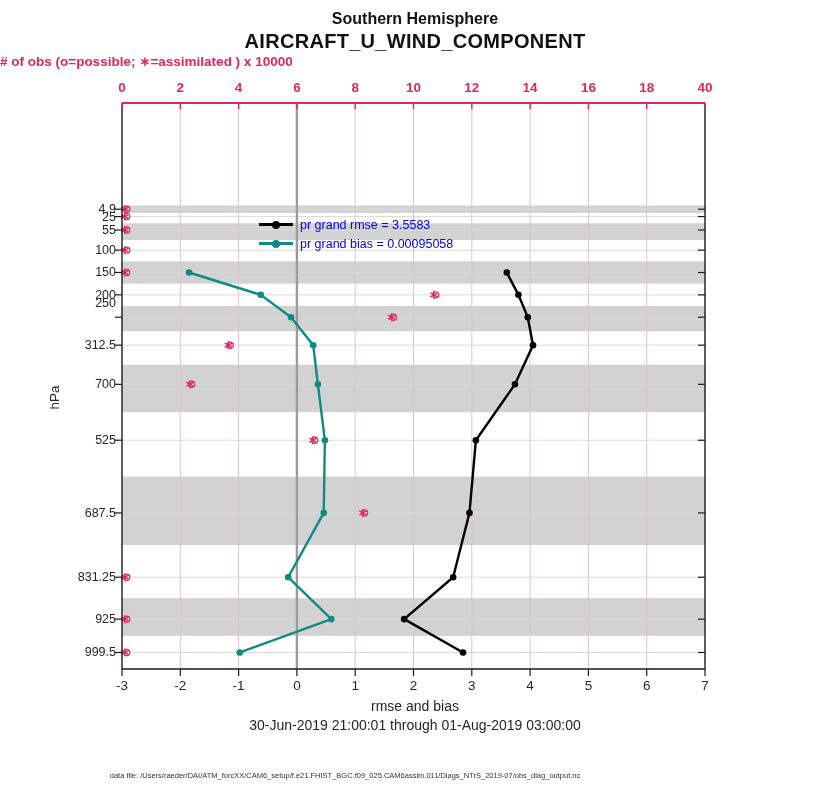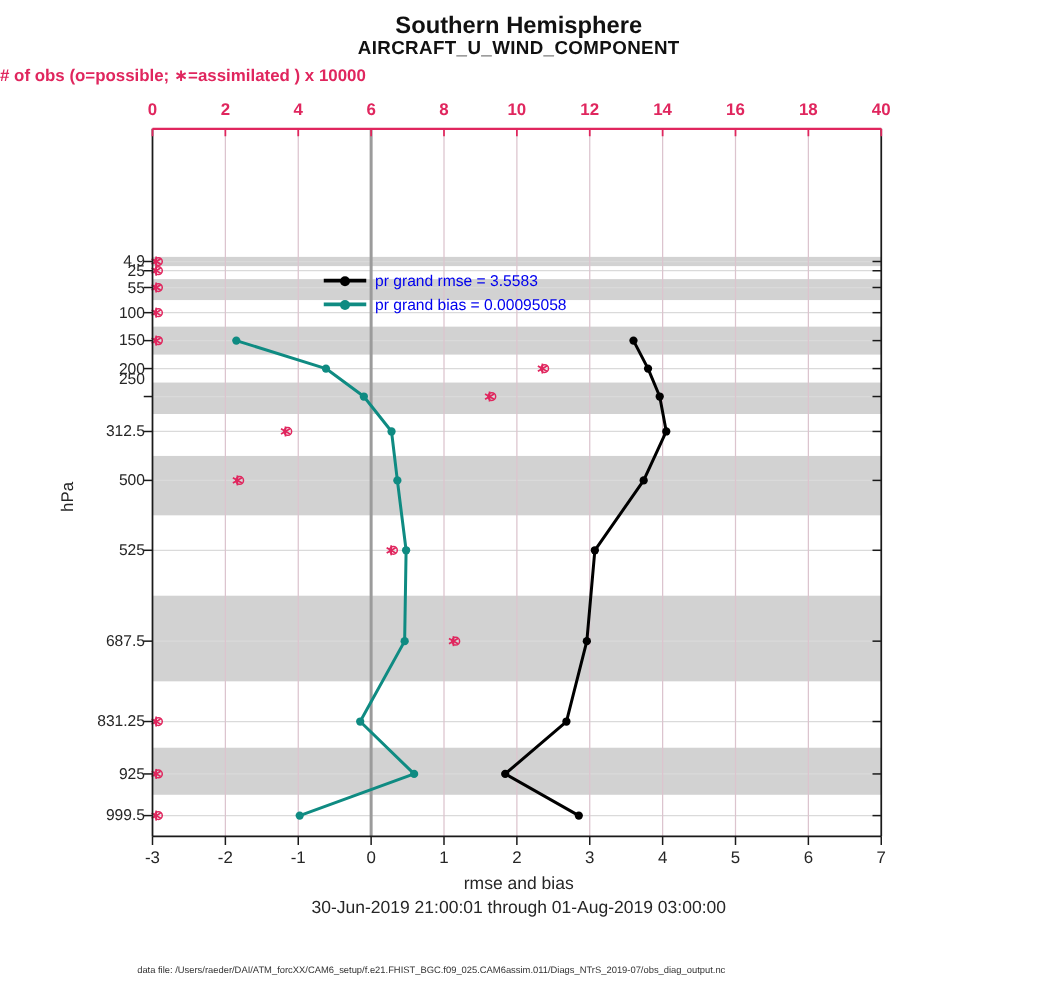--- a/index.html
+++ b/index.html
@@ -1,19 +1,19 @@
 <!DOCTYPE html>
 <html><head>
 <meta charset="utf-8">
 <style>
   html,body{margin:0;padding:0;background:#ffffff;}
   body{width:830px;height:800px;position:relative;font-family:"Liberation Sans","DejaVu Sans",sans-serif;}
   .fig{position:absolute;inset:0;background:#fff;}
-  .title1{position:absolute;top:10px;left:0;width:830px;text-align:center;font-size:19px;font-weight:bold;color:#111;}
-  .title2{position:absolute;top:30px;left:0;width:830px;text-align:center;font-size:15px;font-weight:bold;color:#111;letter-spacing:.3px;}
+  .title1{position:absolute;top:10px;left:0;width:830px;text-align:center;font-size:16px;font-weight:bold;color:#111;}
+  .title2{position:absolute;top:30px;left:0;width:830px;text-align:center;font-size:20px;font-weight:bold;color:#111;letter-spacing:.3px;}
   .obs-title{position:absolute;top:53px;left:0;width:830px;font-size:13.5px;font-weight:bold;color:#e0265e;}
   .plot{position:absolute;left:122px;top:103px;width:634px;height:566px;}
   .plot svg{position:absolute;left:0;top:0;overflow:visible;}
   .ticklabels span{position:absolute;transform:translateX(-50%);white-space:nowrap;}
   .top-labels span{color:#e0265e;font-size:13.5px;font-weight:bold;top:0;}
   .bottom-labels span{color:#262626;font-size:13.5px;top:0;}
   .y-labels span{position:absolute;right:0;transform:translateY(-50%);color:#262626;font-size:12.5px;text-align:right;white-space:nowrap;}
   .top-labels{position:absolute;left:122px;top:80px;width:583px;height:16px;}
   .bottom-labels{position:absolute;left:122px;top:678px;width:583px;height:16px;}
   .y-labels{position:absolute;left:0;top:103px;width:116px;height:566px;}
@@ -290,21 +290,21 @@
     </div>
   <div class="y-labels" id="yLabels">
       <span style="top: 106.202px;">4.9</span>
       <span style="top: 113.582px;">25</span>
       <span style="top: 127.001px;">55</span>
       <span style="top: 147.13px;">100</span>
       <span style="top: 169.495px;">150</span>
       <span style="top: 191.86px;">200</span>
       <span style="top: 200px;">250</span>
       <span style="top: 242.181px;">312.5</span>
-      <span style="top: 281.32px;">500</span>
+      <span style="top: 281.32px;">700</span>
       <span style="top: 337.232px;">525</span>
       <span style="top: 409.919px;">687.5</span>
       <span style="top: 474.218px;">831.25</span>
       <span style="top: 516.153px;">925</span>
       <span style="top: 549.476px;">999.5</span>
     </div>
   <div class="ylab">hPa</div>
 
   <div class="xlabel">rmse and bias</div>
   <div class="daterange">30-Jun-2019 21:00:01 through 01-Aug-2019 03:00:00</div>

